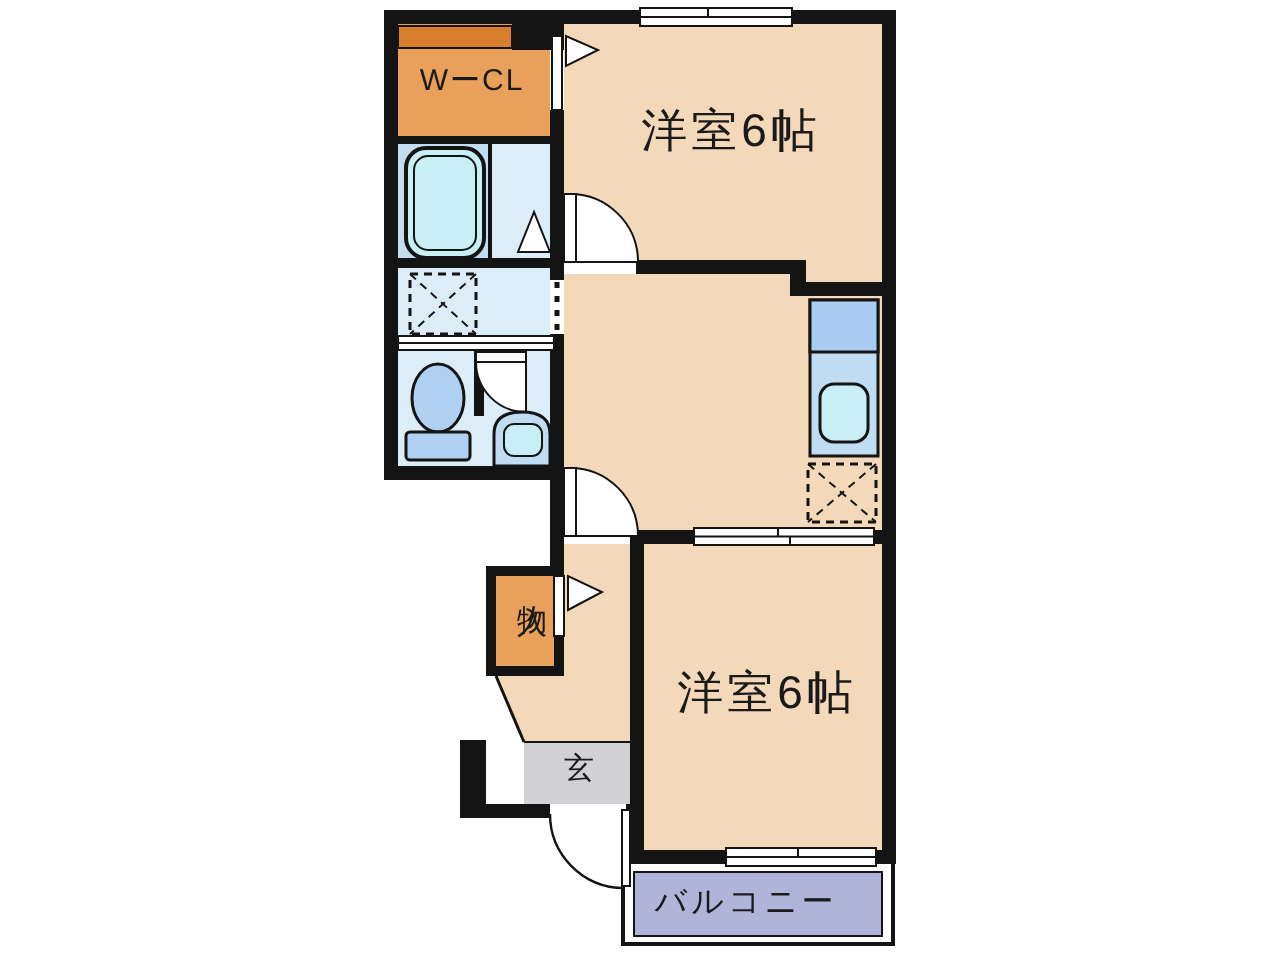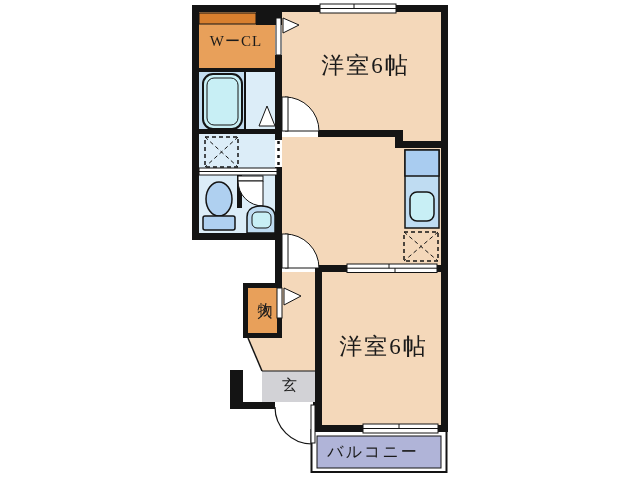--- a/index.html
+++ b/index.html
@@ -7,21 +7,21 @@
     position:relative;
     width:640px;height:480px;
     background:var(--c-background,#fff);
     font-family:"Liberation Sans","DejaVu Sans",sans-serif;
     overflow:hidden;
   }
   .stage svg{position:absolute;left:0;top:0;}
   .label{
     position:absolute;
     color:var(--c-text,#1a1a1a);
-    font-family:Liberation Serif, serif;
+    font-family:Liberation Sans, sans-serif;
     text-align:center;
     white-space:nowrap;
     line-height:1.1;
   }
   .label.vertical{
     writing-mode:vertical-rl;
     text-orientation:upright;
     white-space:normal;
     text-align:start;
   }

